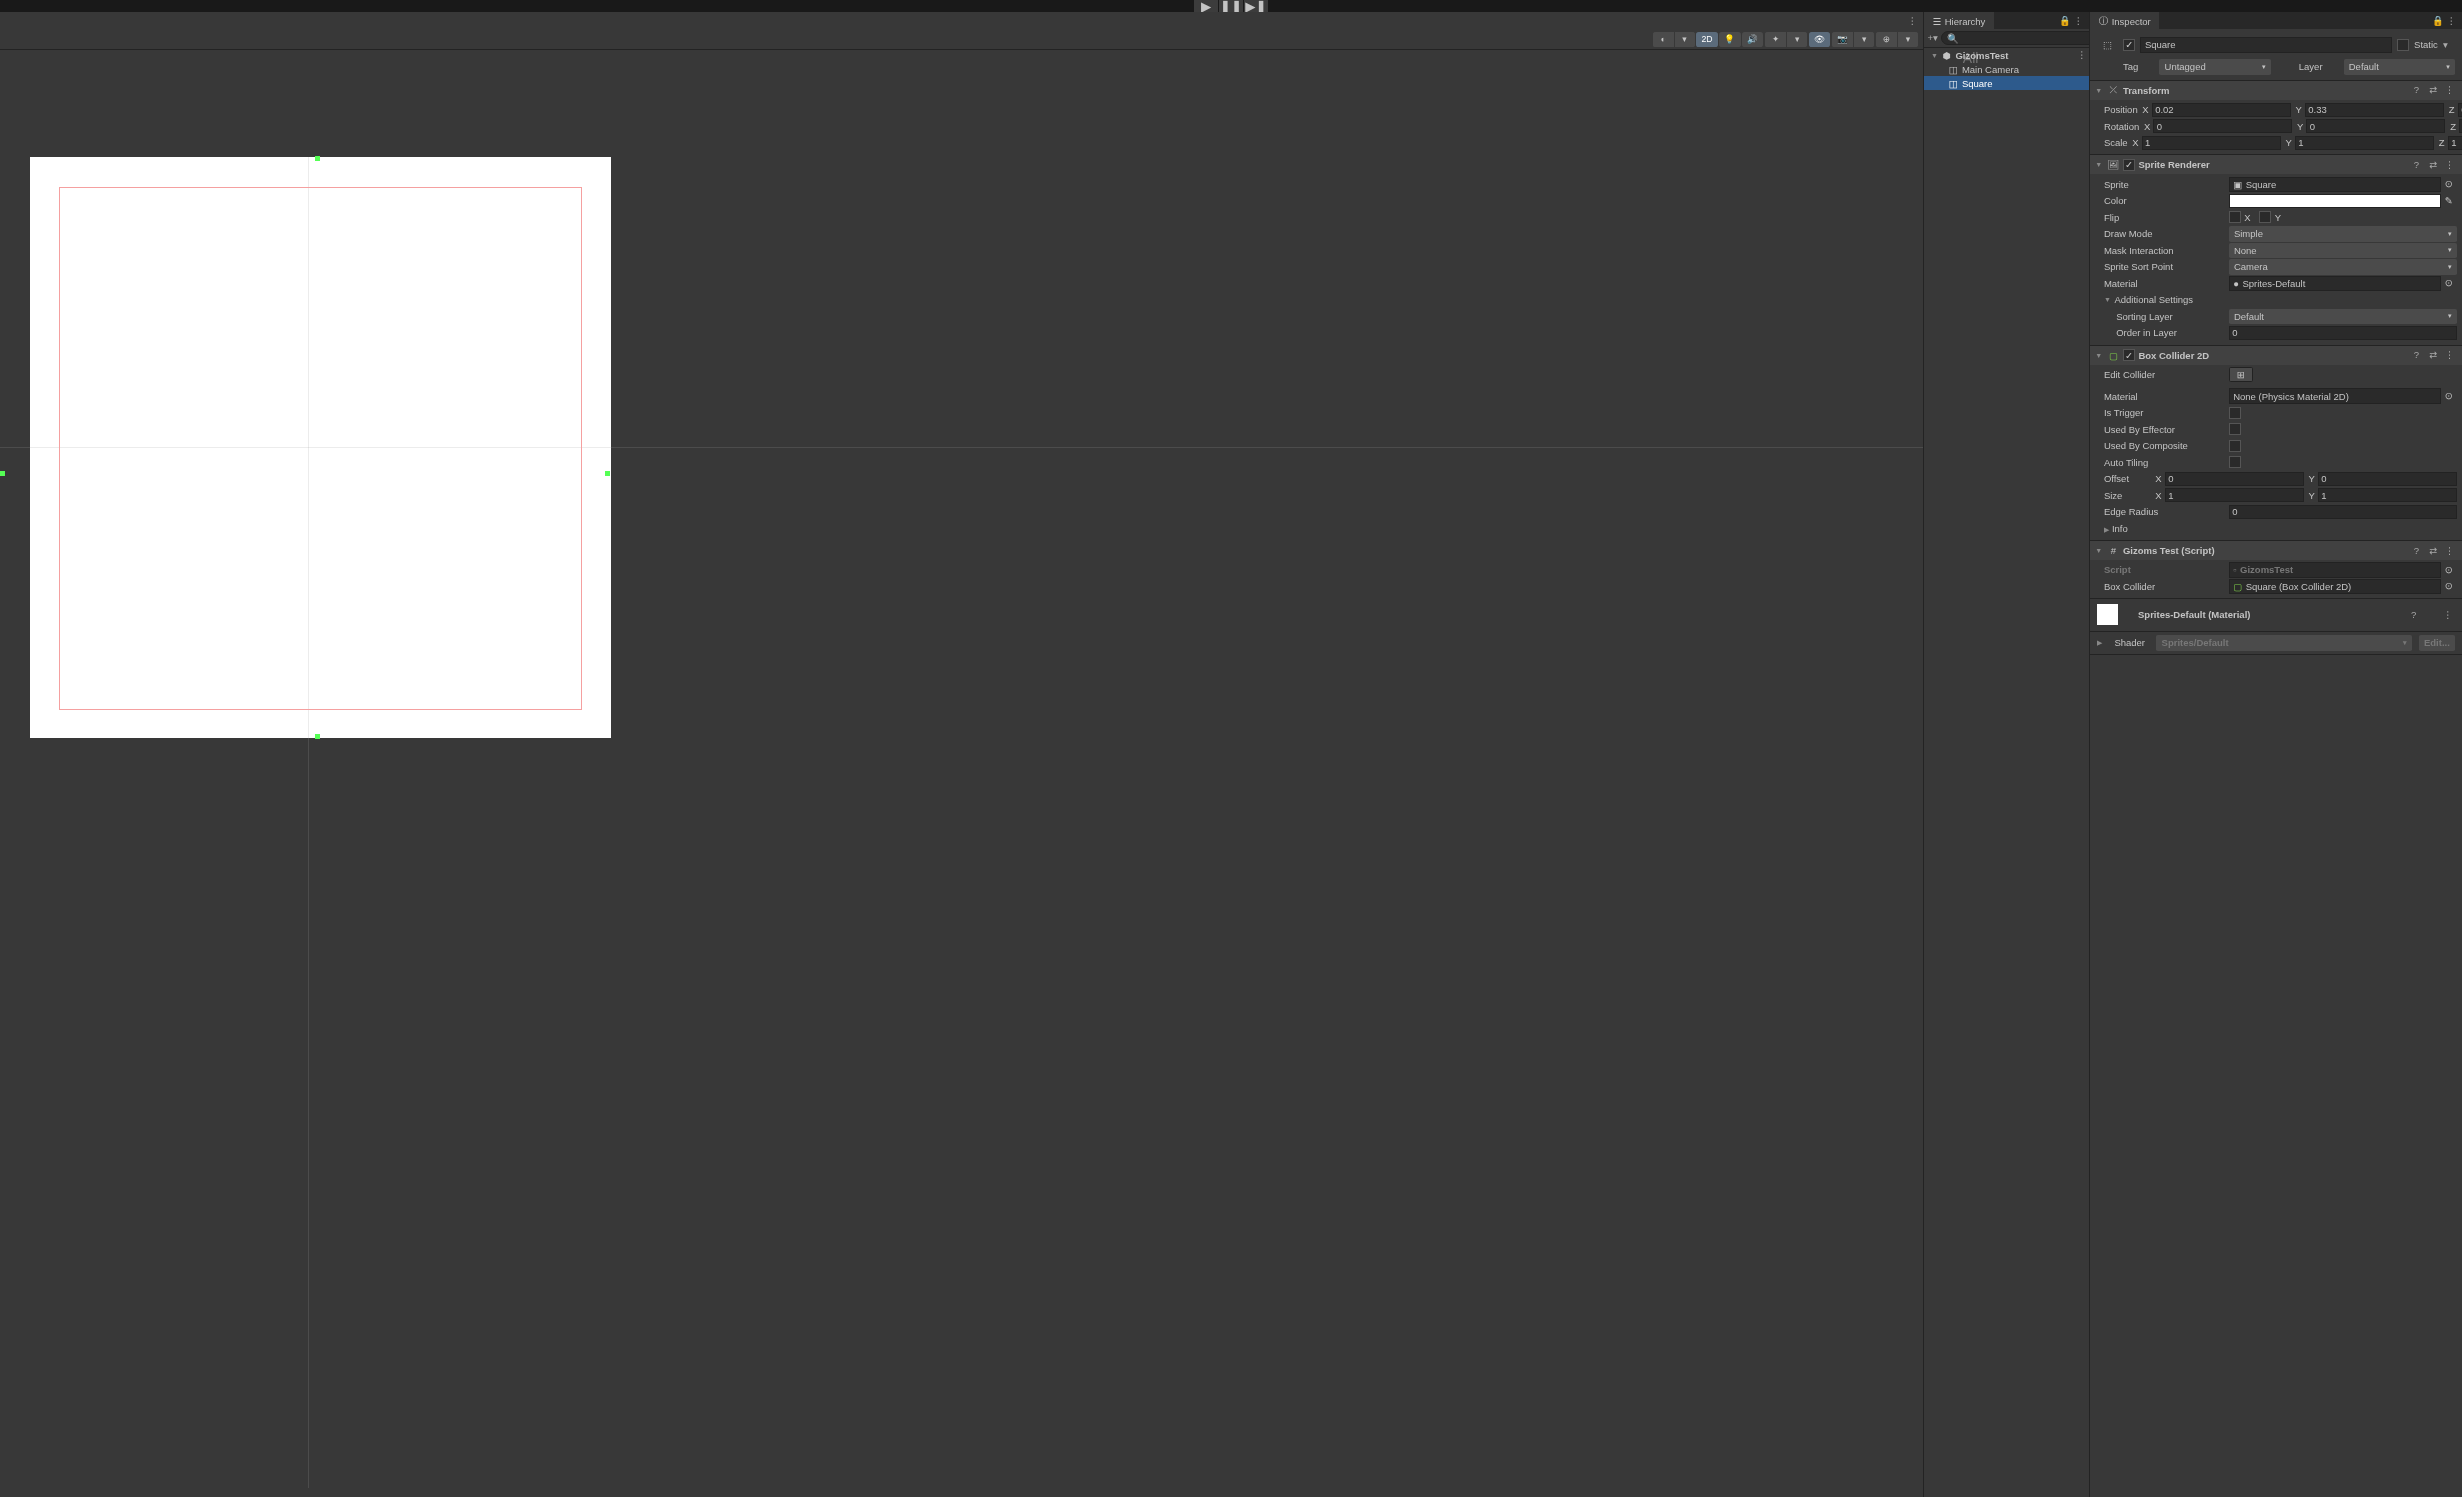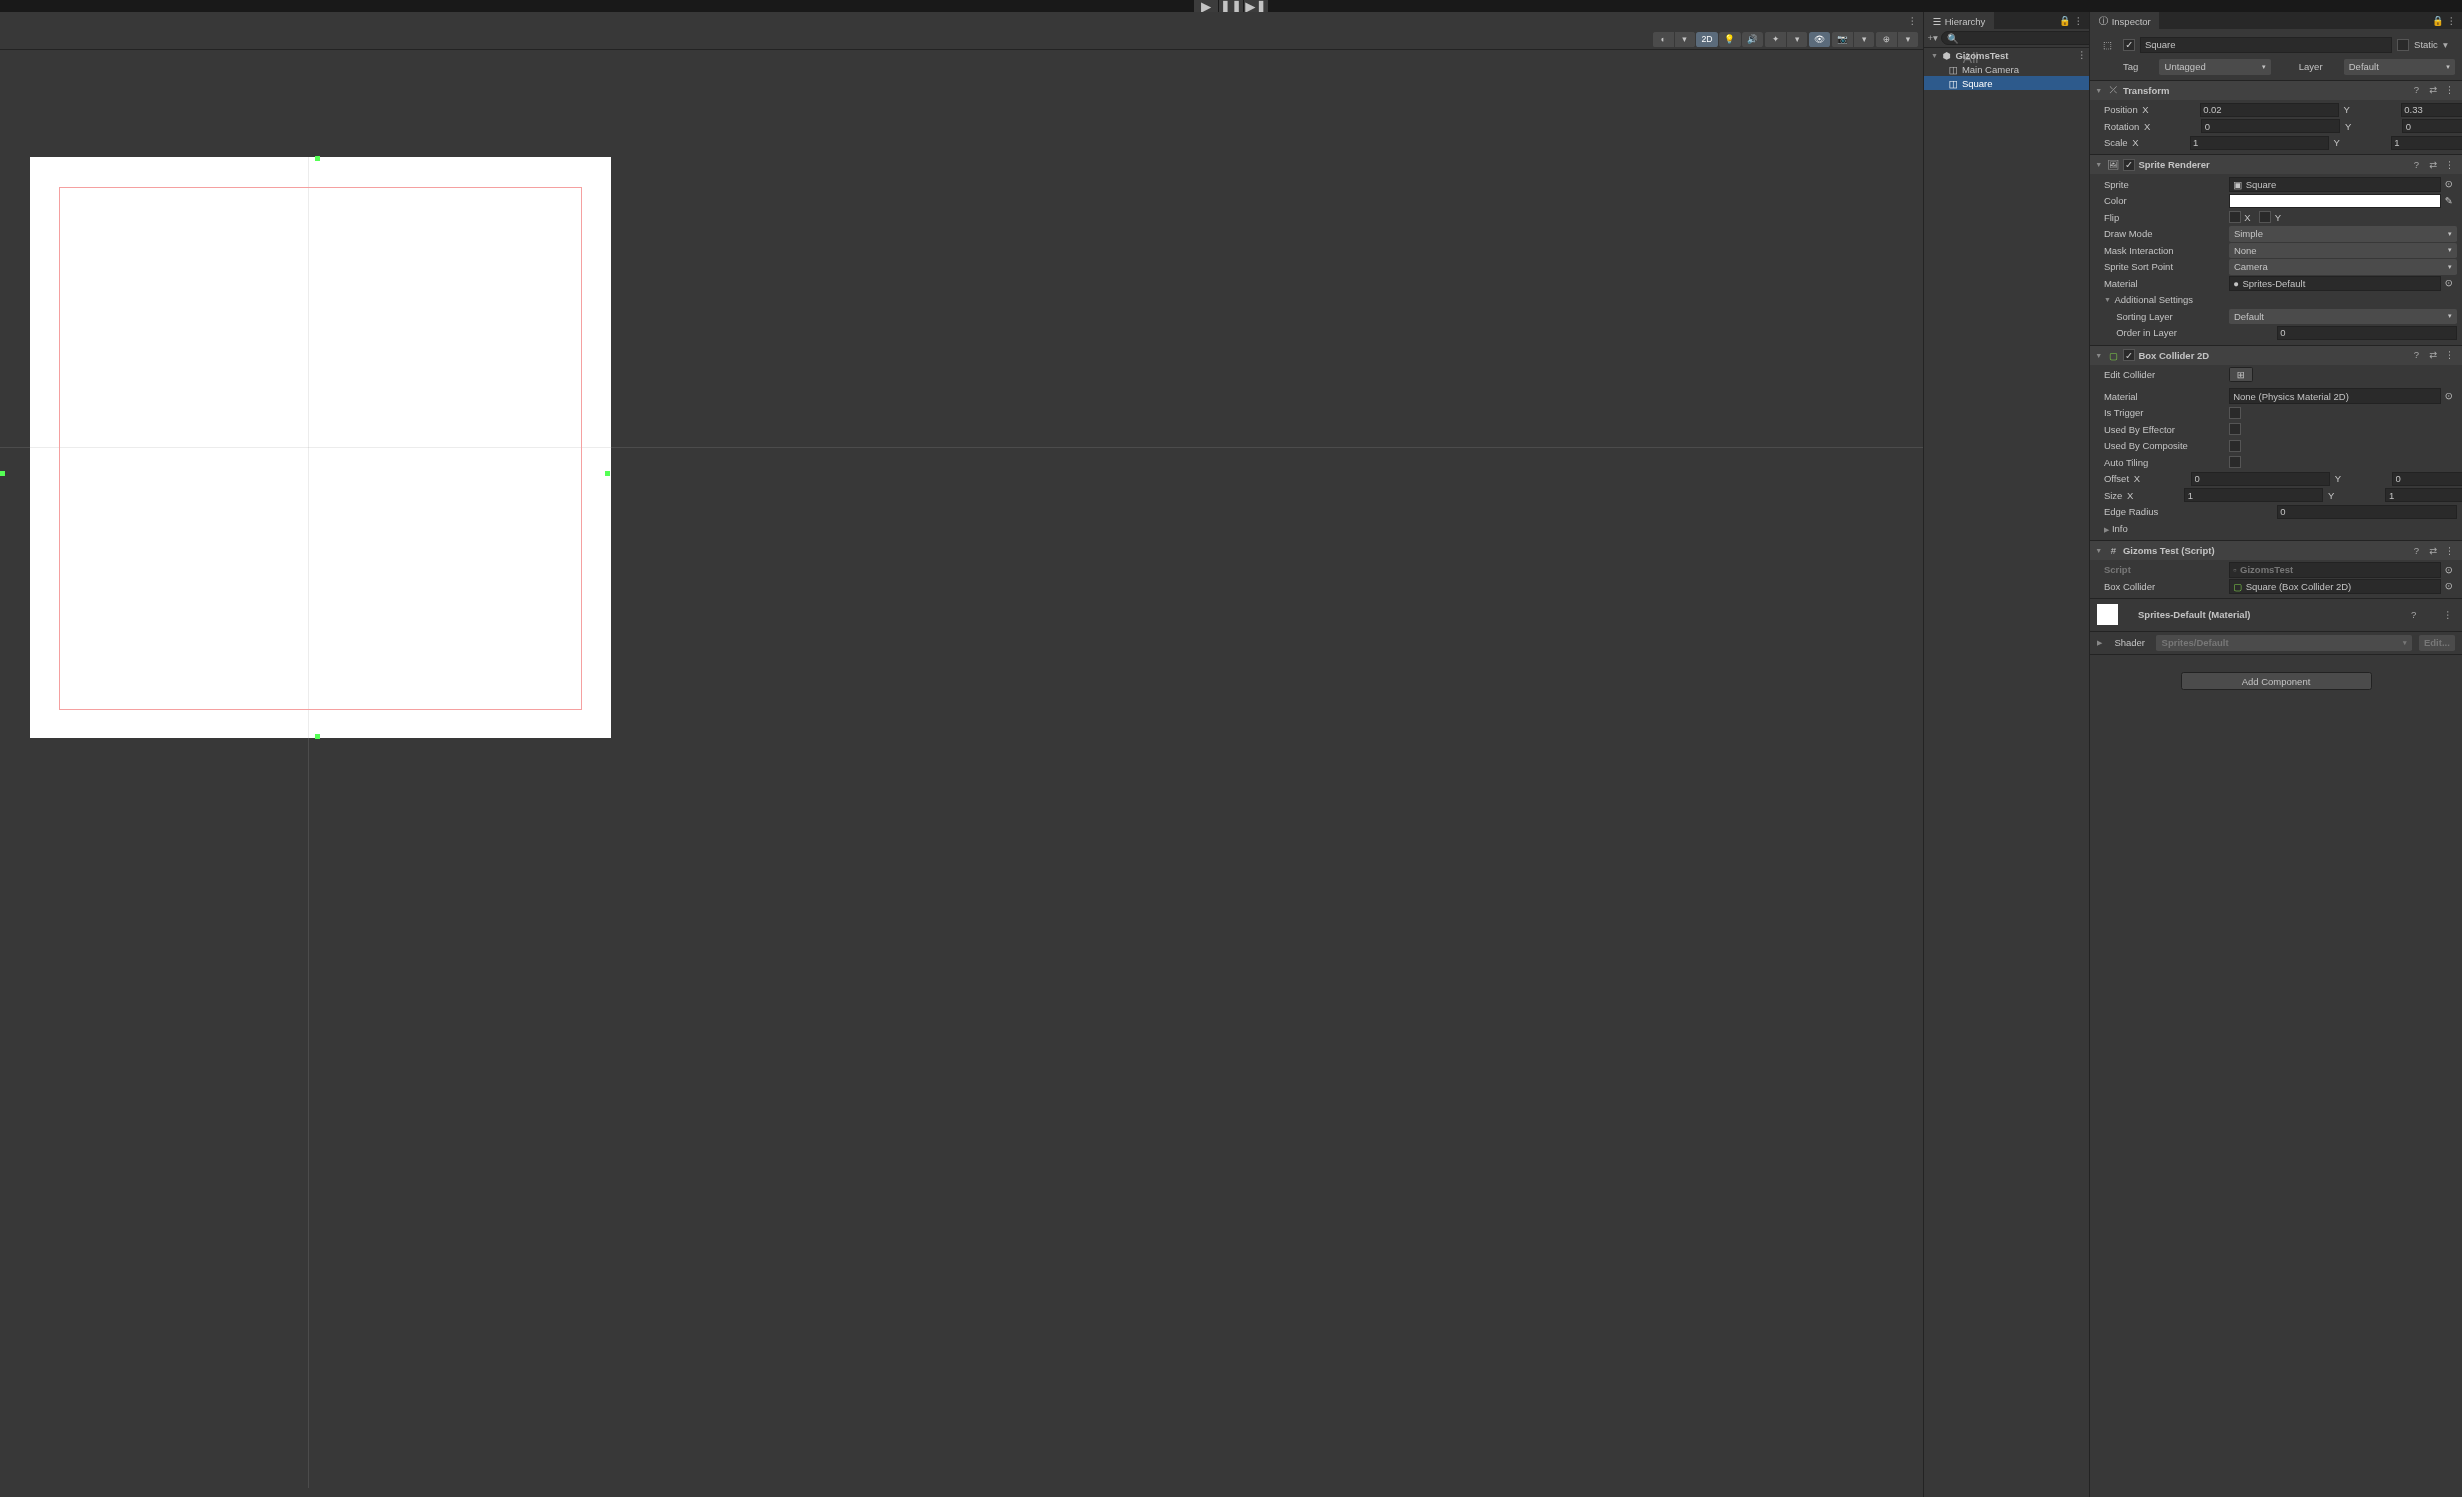--- a/index.html
+++ b/index.html
@@ -56,21 +56,21 @@
 .component-icon { width: 12px; height: 12px; display:flex;align-items:center;justify-content:center;}
 .component-title { font-weight: bold; flex: 1; }
 .component-actions { display: flex; gap: 3.5px; }
 .component-body { padding: 1.7px 5.2px 3.5px 5.2px; }
 .prop-row { display: flex; align-items: center; height: 16.5px; gap: 3.5px; }
 .prop-label { width: 130px; padding-left: 8.7px; }
 .prop-label.sub { padding-left: 21px; }
 .prop-value { flex: 1; display: flex; gap: 3.5px; align-items: center; }
 .axis-field { display: flex; align-items: center; gap: 1.7px; flex: 1; }
 .axis-label { width: 8.7px; text-align: center; }
-.num-input { flex: 1; height: 14px; background: #2a2a2a; border: 0.9px solid #222; color: #c4c4c4; padding: 0 2.6px; font-size:9.5px;min-width:0;margin-left:48px;}
+.num-input { flex: 1; height: 14px; background: #2a2a2a; border: 0.9px solid #222; color: #c4c4c4; padding: 0 2.6px; font-size:9.5px;min-width:0;}
 .check-small { width: 12px; height: 12px; background: #2a2a2a; border: 0.9px solid #555; cursor:pointer;}
 .obj-field { flex: 1; height: 15.6px; background: #2a2a2a; border: 0.9px solid #222; display: flex; align-items: center; padding: 0 3.5px; gap: 3.5px; }
 .obj-picker { width: 12px; height: 12px; cursor:pointer;}
 .color-swatch { flex: 1; height: 14px; background: #fff; border:0.9px solid #222;cursor:pointer;}
 .section-label { font-weight: normal; padding-left: 8.7px; display:flex;align-items:center;gap:3.5px;}
 .edit-collider-btn { width: 24px; height: 15.6px; background: #4b4b4b; border:0.9px solid #222;border-radius:1.7px;display:flex;align-items:center;justify-content:center;cursor:pointer;}
 
 .material-section { display: flex; align-items: center; padding: 5.2px 7px; gap: 20px; border-bottom:0.9px solid #232323;}
 .material-preview { width: 21px; height: 21px; background: #fff; }
 .material-info { flex: 1; }
@@ -487,19 +487,16 @@
         <span style="width:35px">Shader</span>
         <div class="dropdown disabled-text" style="flex:1">
             <span>Sprites/Default</span>
             <span class="dropdown-arrow">▾</span>
           </div>
         <div class="dropdown disabled-text">
             <span>Edit...</span>
           </div>
       </div>
 
-      <div class="add-component-row">
-        <button class="add-component-btn">Add Component</button>
-      </div>
     </div>
   </div>
 </div>
 
 
 </body></html>

